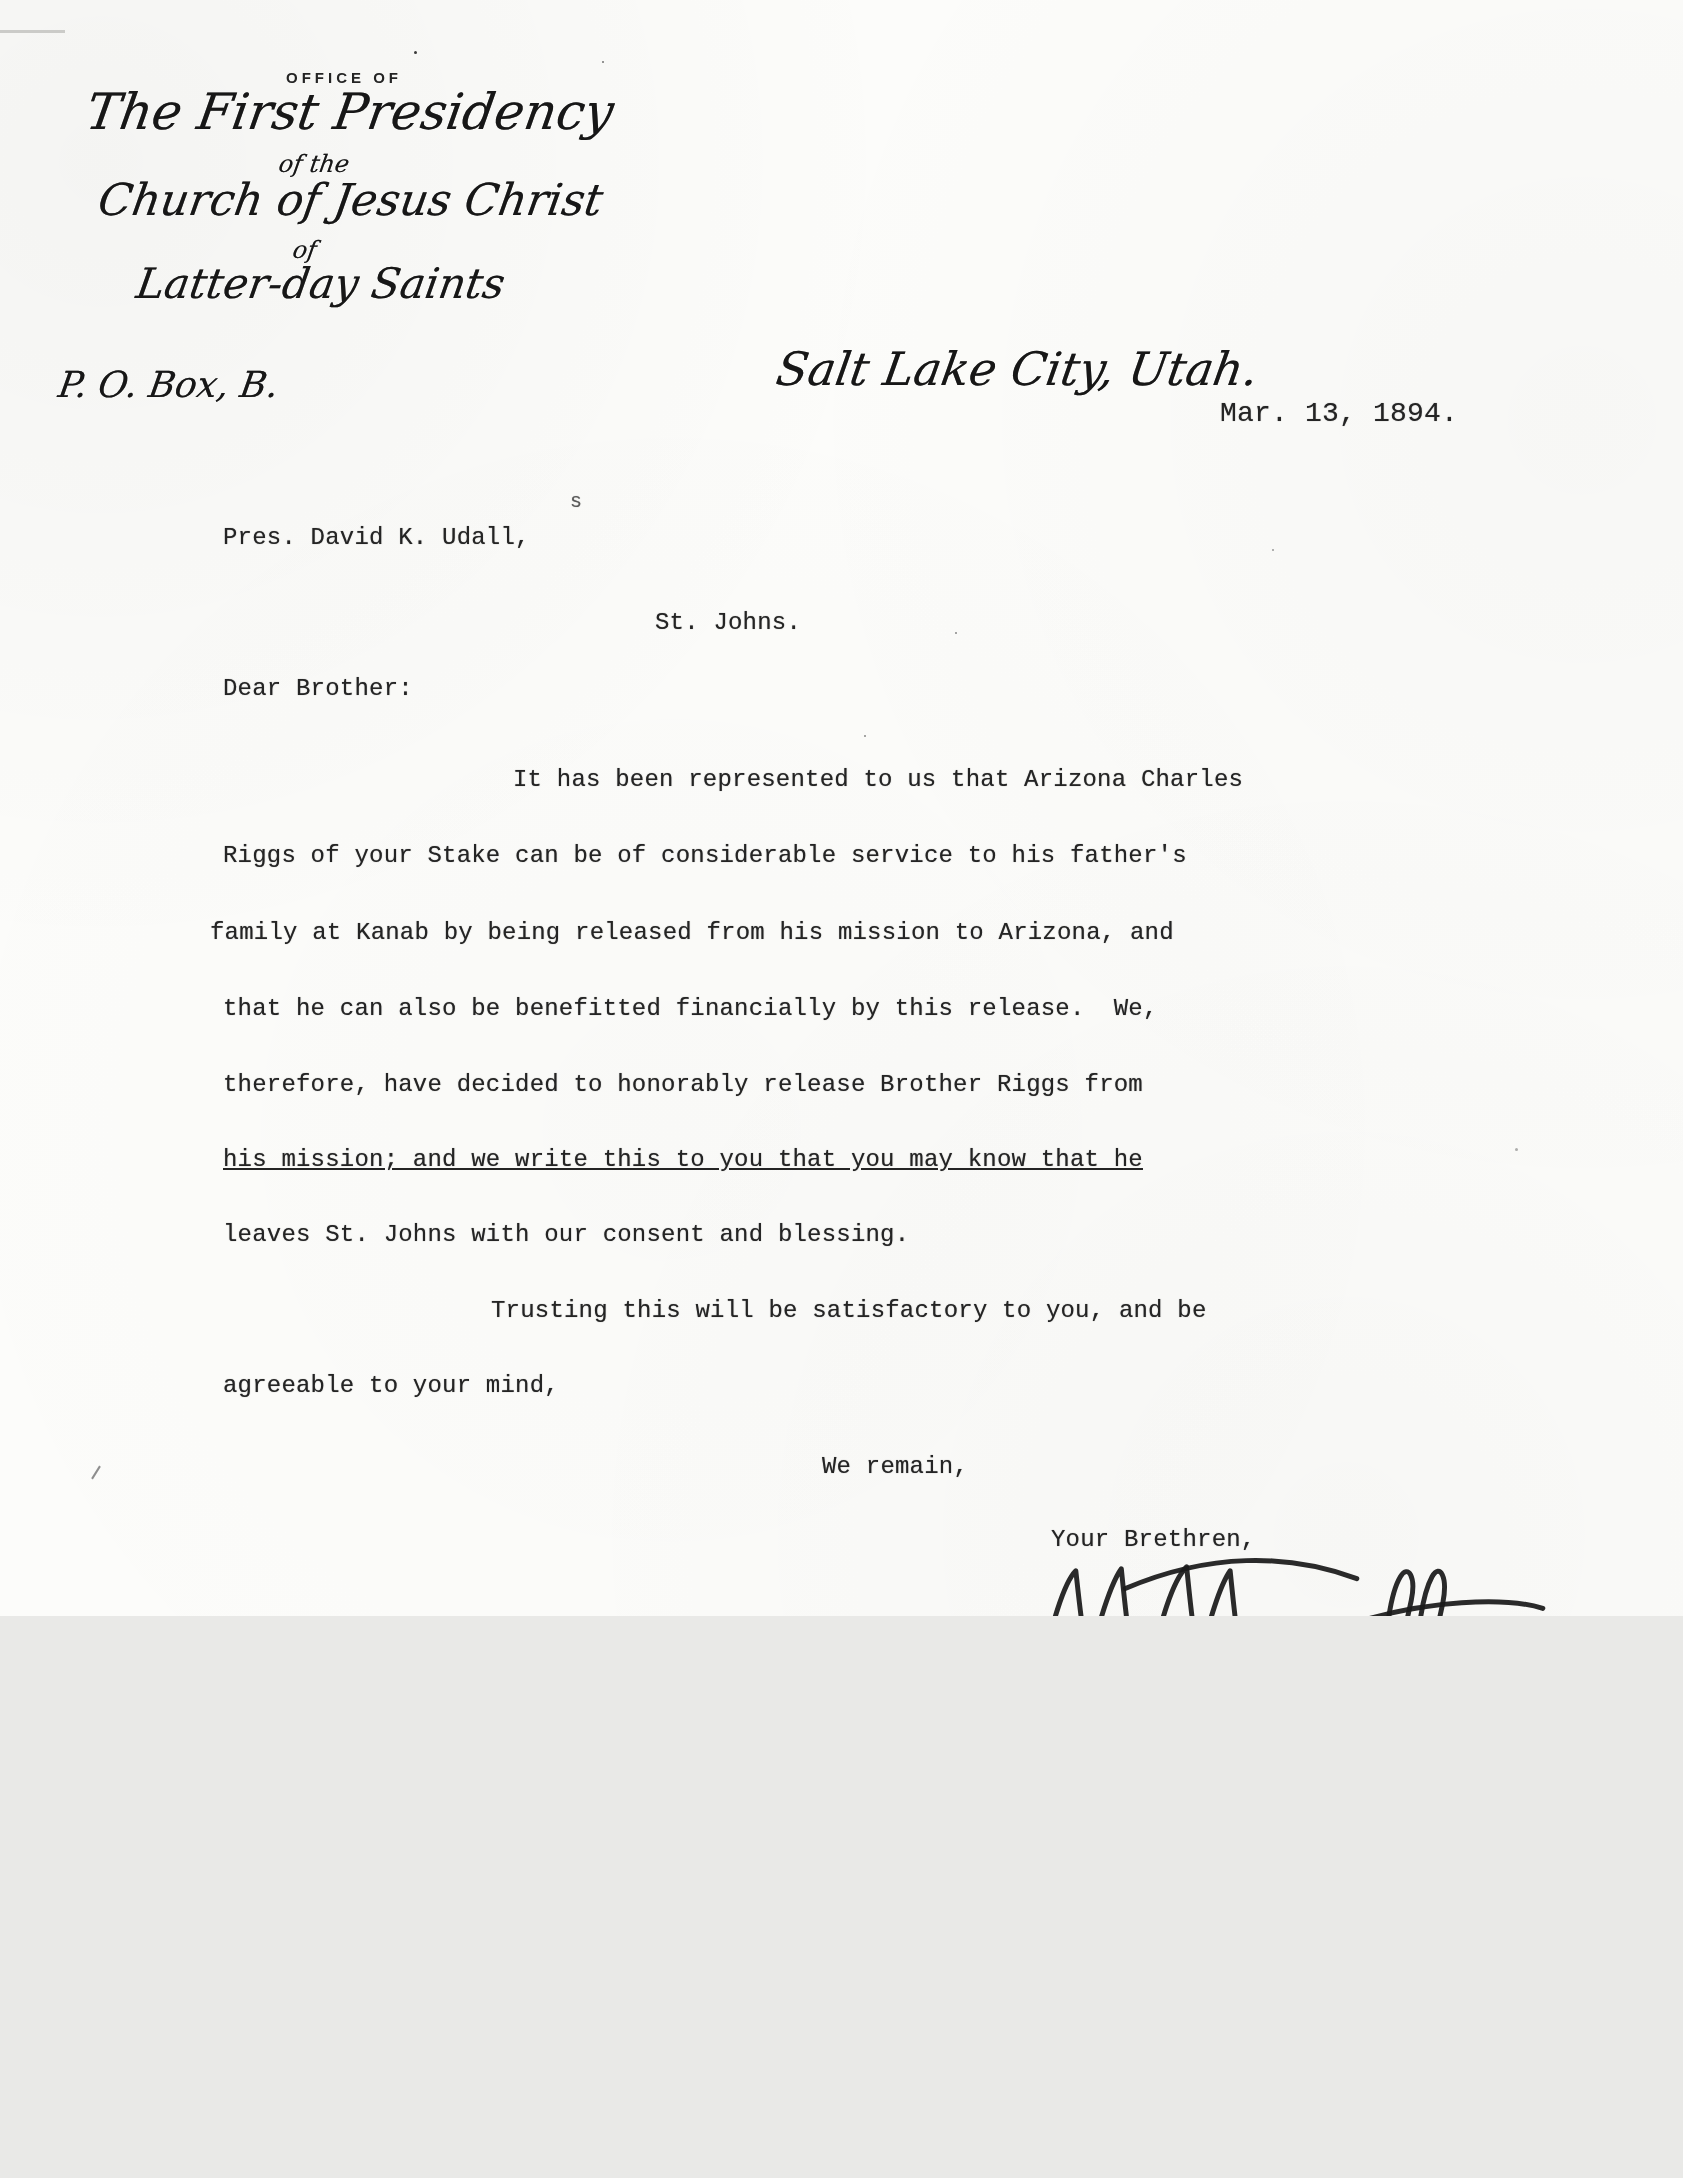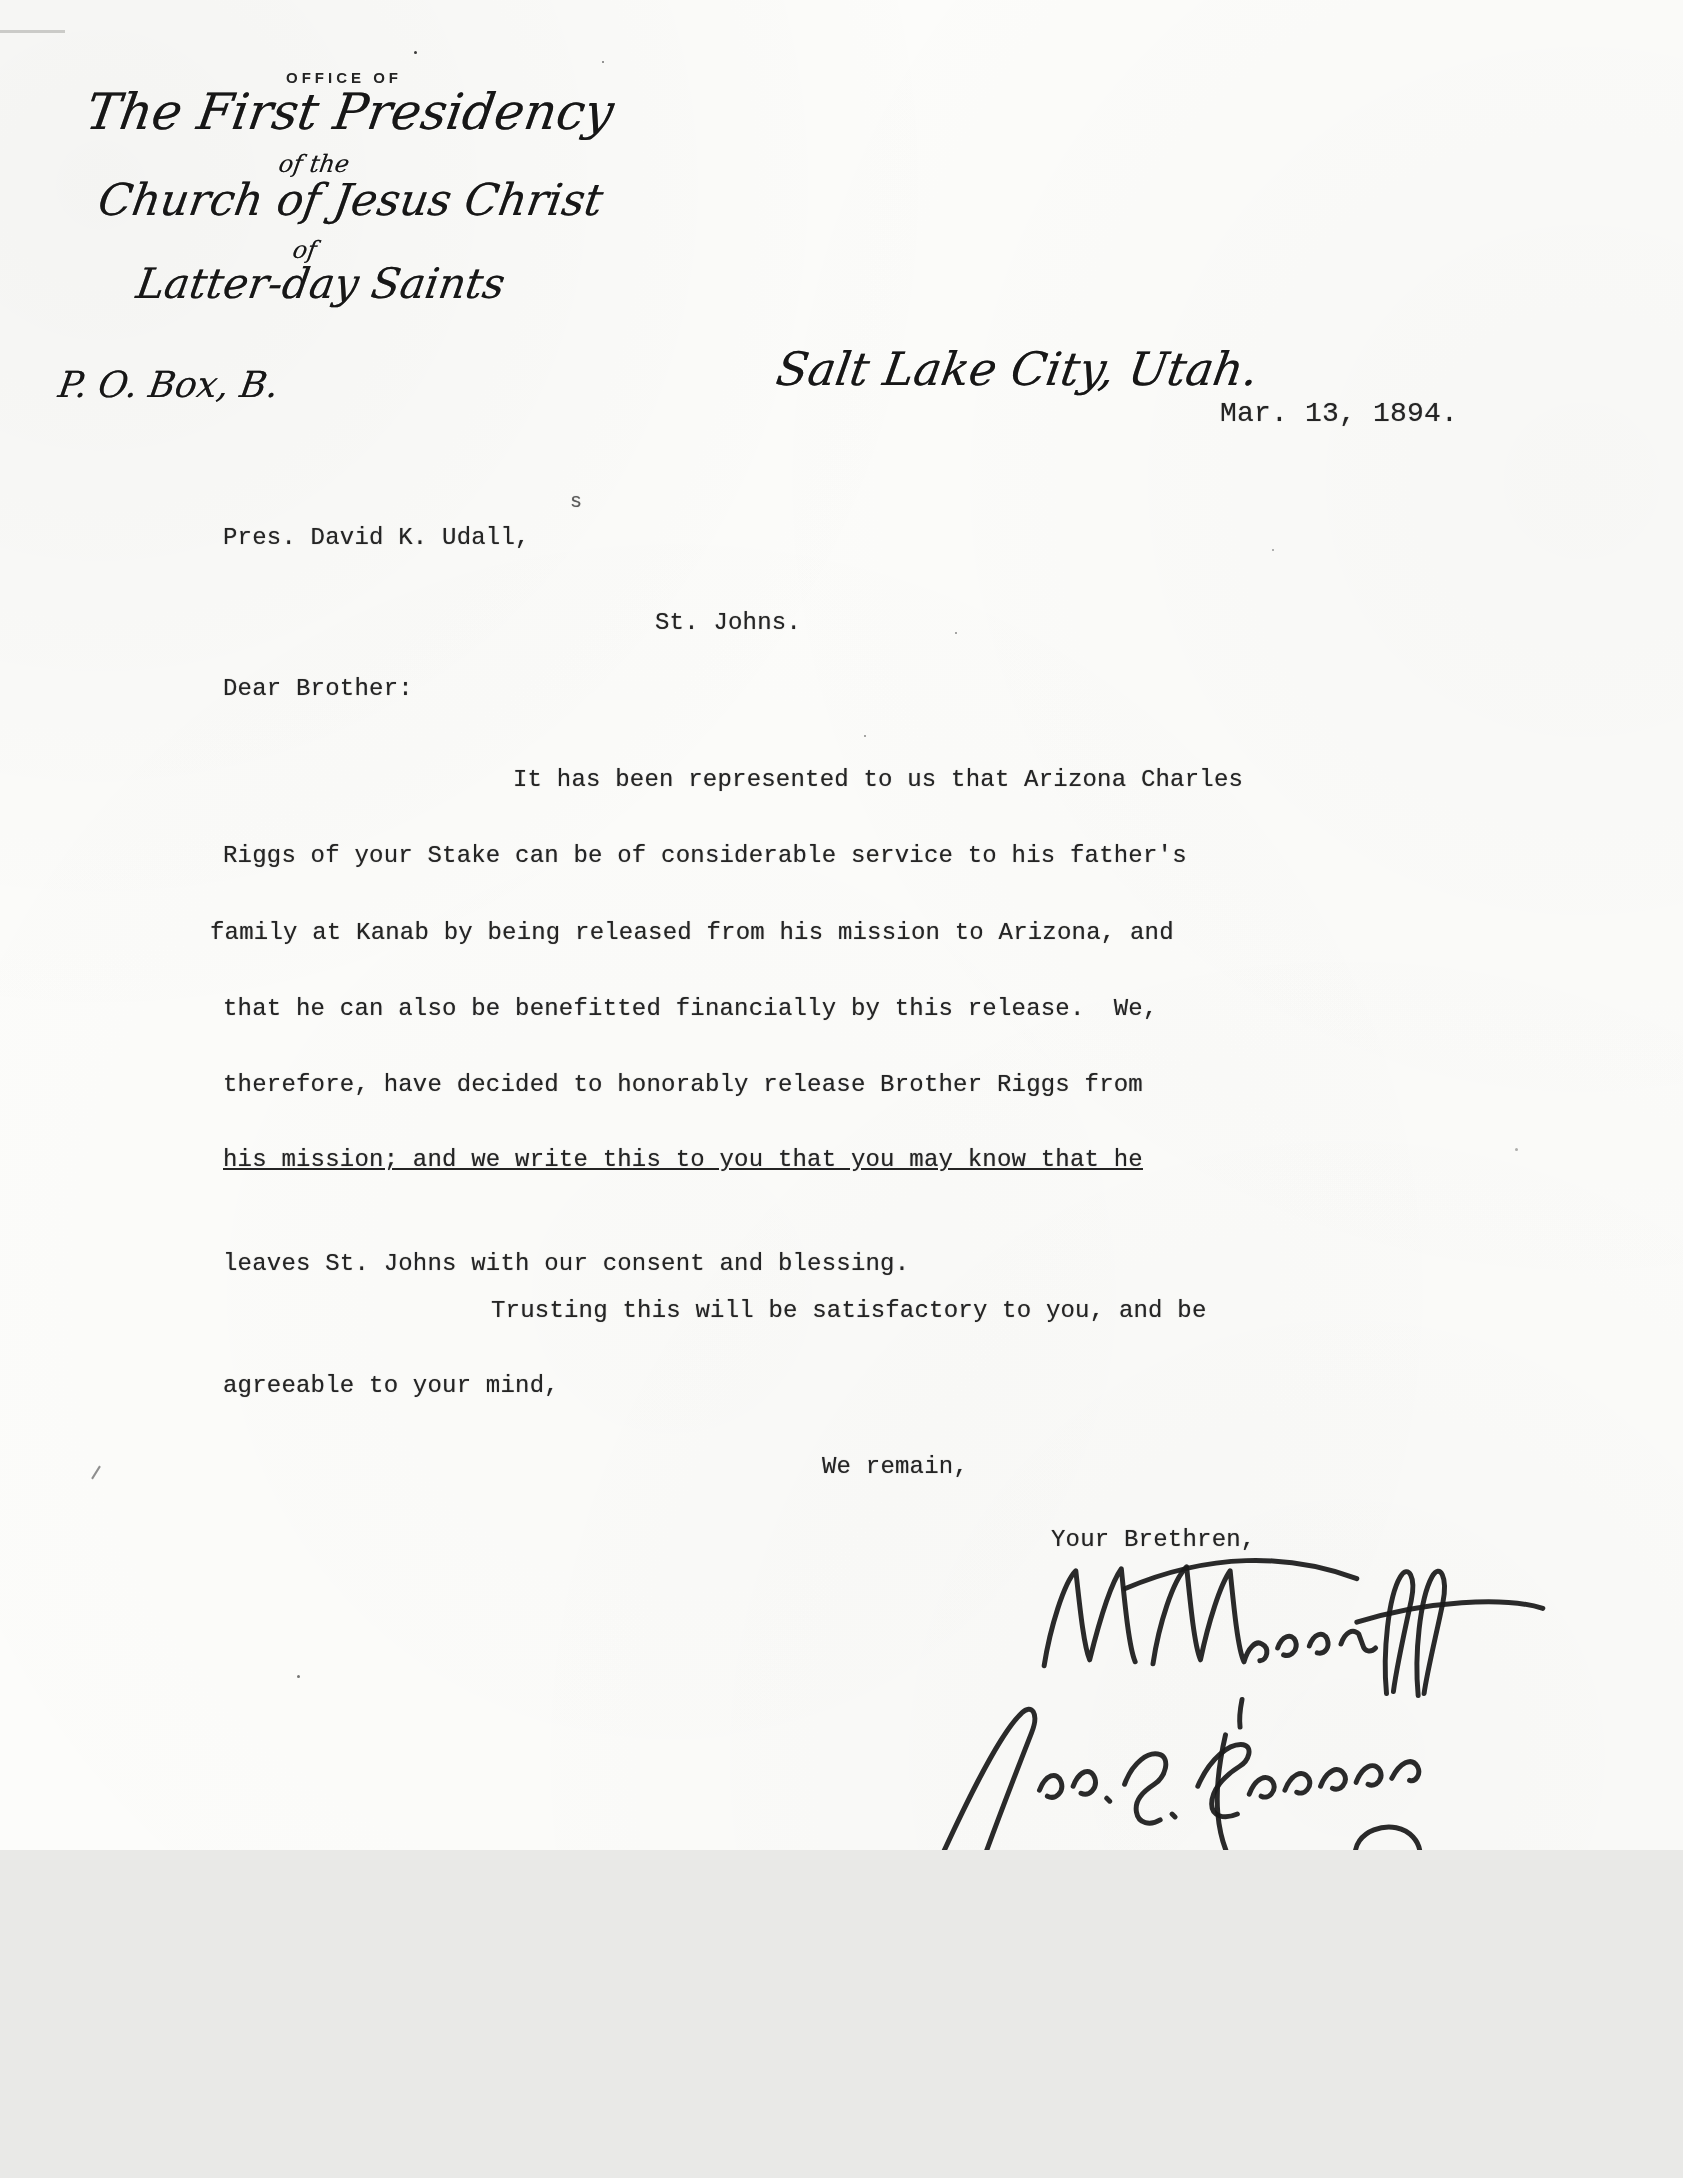--- a/index.html
+++ b/index.html
@@ -1,17 +1,17 @@
 <!DOCTYPE html>
 <html><head>
 <meta charset="utf-8">
 <style>
   html,body{margin:0;padding:0;background:#e9e9e7;}
   .page{
-    position:relative;width:1683px;height:1850px;overflow:hidden;
+    position:relative;width:1683px;height:1616px;overflow:hidden;
     background:
       radial-gradient(circle at 6% 10%, rgba(0,0,0,0.03), transparent 38%),
       radial-gradient(circle at 94% 26%, rgba(0,0,0,0.018), transparent 42%),
       radial-gradient(circle at 40% 70%, rgba(0,0,0,0.012), transparent 55%),
       radial-gradient(circle at 80% 95%, rgba(0,0,0,0.02), transparent 40%),
       #fcfcfa;
   }
   
   .tw{
     position:absolute;
@@ -44,21 +44,21 @@
   .stray{left:570px;top:492px;font-size:20px;opacity:.75;}
   .recip1{left:223px;top:526px;}
   .recip2{left:655px;top:611px;}
   .salut{left:223px;top:677px;}
   .l1{left:513px;top:768px;}
   .l2{left:223px;top:844px;}
   .l3{left:210px;top:921px;}
   .l4{left:223px;top:997px;}
   .l5{left:223px;top:1073px;}
   .l6{left:223px;top:1148px;text-decoration:underline;}
-  .l7{left:223px;top:1223px;margin-top:29px;}
+  .l7{left:223px;top:1223px;}
   .l8{left:491px;top:1299px;}
   .l9{left:223px;top:1374px;}
   .weremain{left:822px;top:1455px;}
   .brethren{left:1051px;top:1528px;}
   .sig{position:absolute;}
   .sig svg{display:block;}
   .sig path{fill:none;stroke:#1a1a1a;stroke-linecap:round;stroke-linejoin:round;opacity:.93;}
   .sig-woodruff{left:1030px;top:1549px;}
   .sig-cannon{left:891px;top:1695px;}
   .sig-smith{left:683px;top:1869px;}

